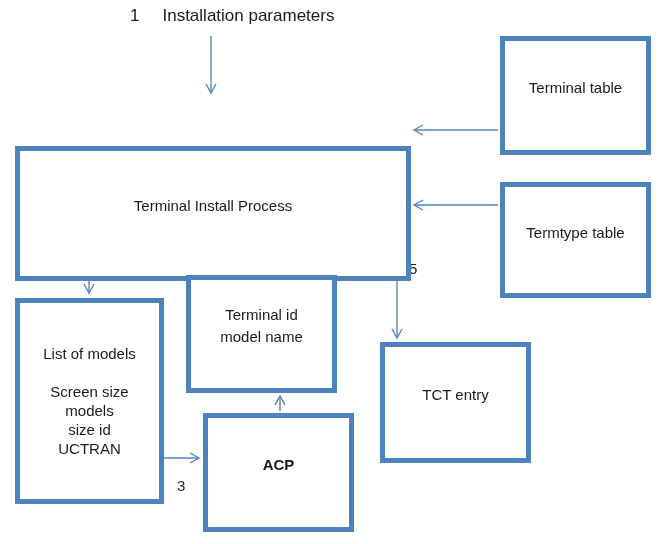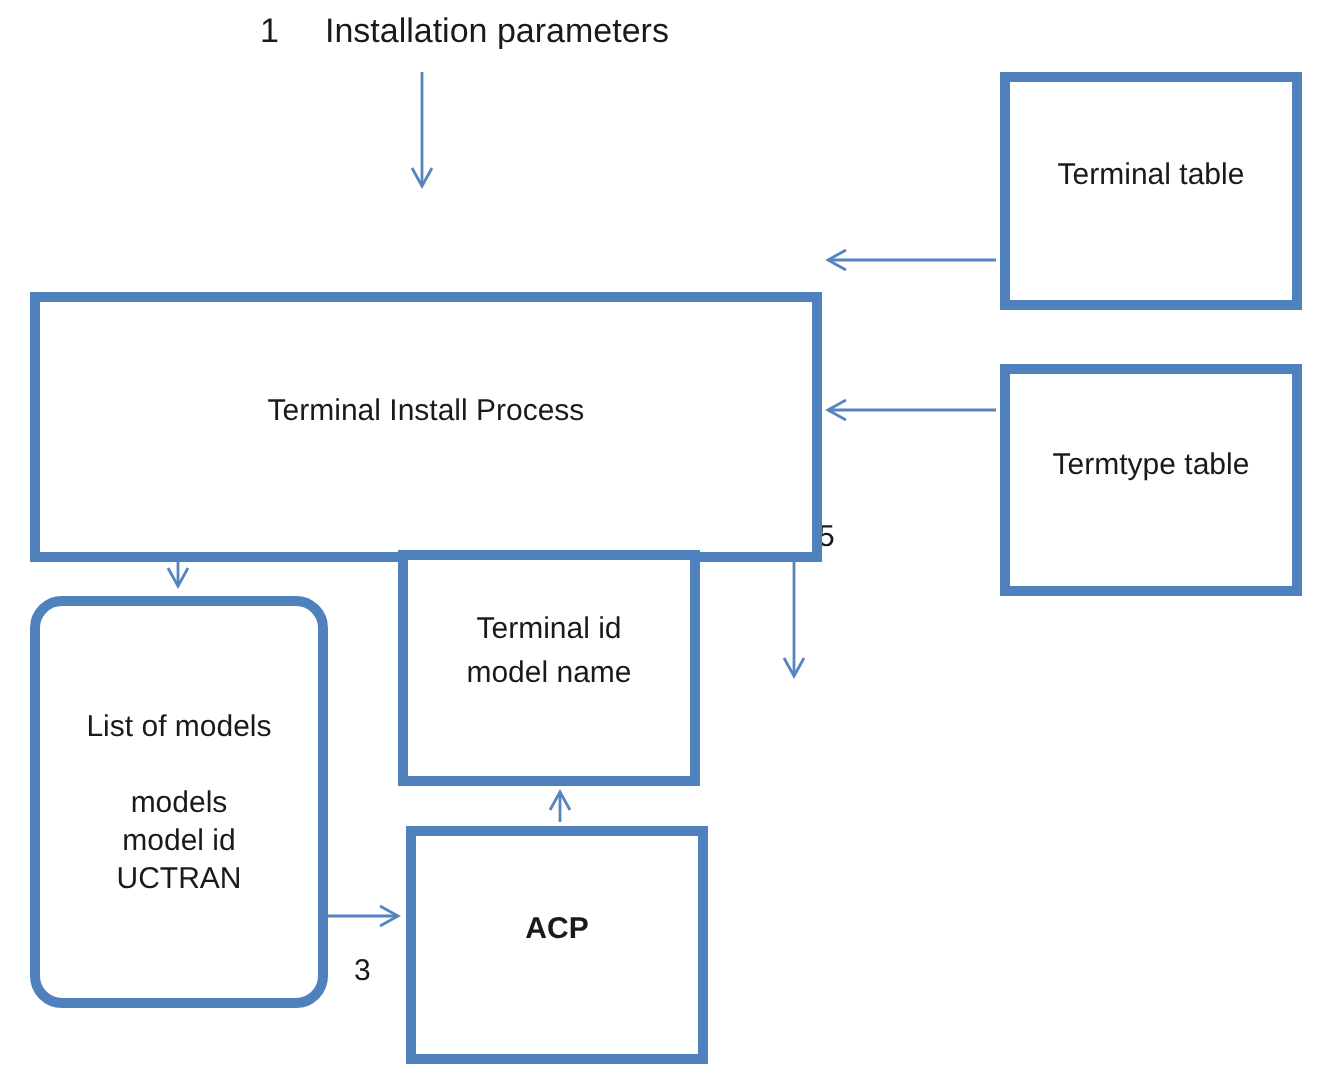--- a/index.html
+++ b/index.html
@@ -35,22 +35,22 @@
     align-items: center;
     justify-content: center;
     text-align: center;
     font-size: 15px;
     line-height: 21px;
   }
   .box.shift-up { padding-bottom: 16px; }
   #box-tip            { left: 15px;  top: 98px;  width: 396px; height: 135px; margin-top: 48px; }
   #box-terminal-table { left: 500px; top: 36px;  width: 151px; height: 119px; align-items: center; }
   #box-termtype-table { left: 500px; top: 182px; width: 151px; height: 116px; }
-  #box-list-models    { left: 15px;  top: 298px; width: 149px; height: 206px; line-height: 19px; border-radius: 16px; }
-  #box-terminal-id    { left: 199px; top: 275px; width: 151px; height: 118px; line-height: 22px; }
+  #box-list-models    { left: 15px;  top: 298px; width: 149px; height: 206px; line-height: 19px; }
+  #box-terminal-id    { left: 186px; top: 275px; width: 151px; height: 118px; line-height: 22px; }
   #box-acp            { left: 203px; top: 413px; width: 151px; height: 119px; font-weight: bold; }
   #box-tct            { left: 380px; top: 342px; width: 151px; height: 121px; }
   #box-list-models .list-title { margin-bottom: 19px; }
   .flow-title {
     position: absolute;
     left: 130px; top: 6px;
     font-size: 17px;
     white-space: nowrap;
   }
   .flow-title .num { margin-right: 23px; }
@@ -100,28 +100,32 @@
   <div class="box shift-up" id="box-terminal-table">
     <span>Terminal table</span>
   </div>
 
   <div class="box shift-up" id="box-termtype-table">
     <span>Termtype table</span>
   </div>
 
   <div class="box" id="box-list-models">
     <span class="list-title">List of models</span>
+    <span>Screen size</span>
     <span>models</span>
-    <span>model id</span>
+    <span>size id</span>
     <span>UCTRAN</span>
   </div>
 
   <div class="box shift-up" id="box-terminal-id">
     <span>Terminal id</span>
     <span>model name</span>
   </div>
 
   <div class="box shift-up" id="box-acp">
     <span>ACP</span>
   </div>
 
+  <div class="box shift-up" id="box-tct">
+    <span>TCT entry</span>
+  </div>
 
 </div>
 
 </body></html>

